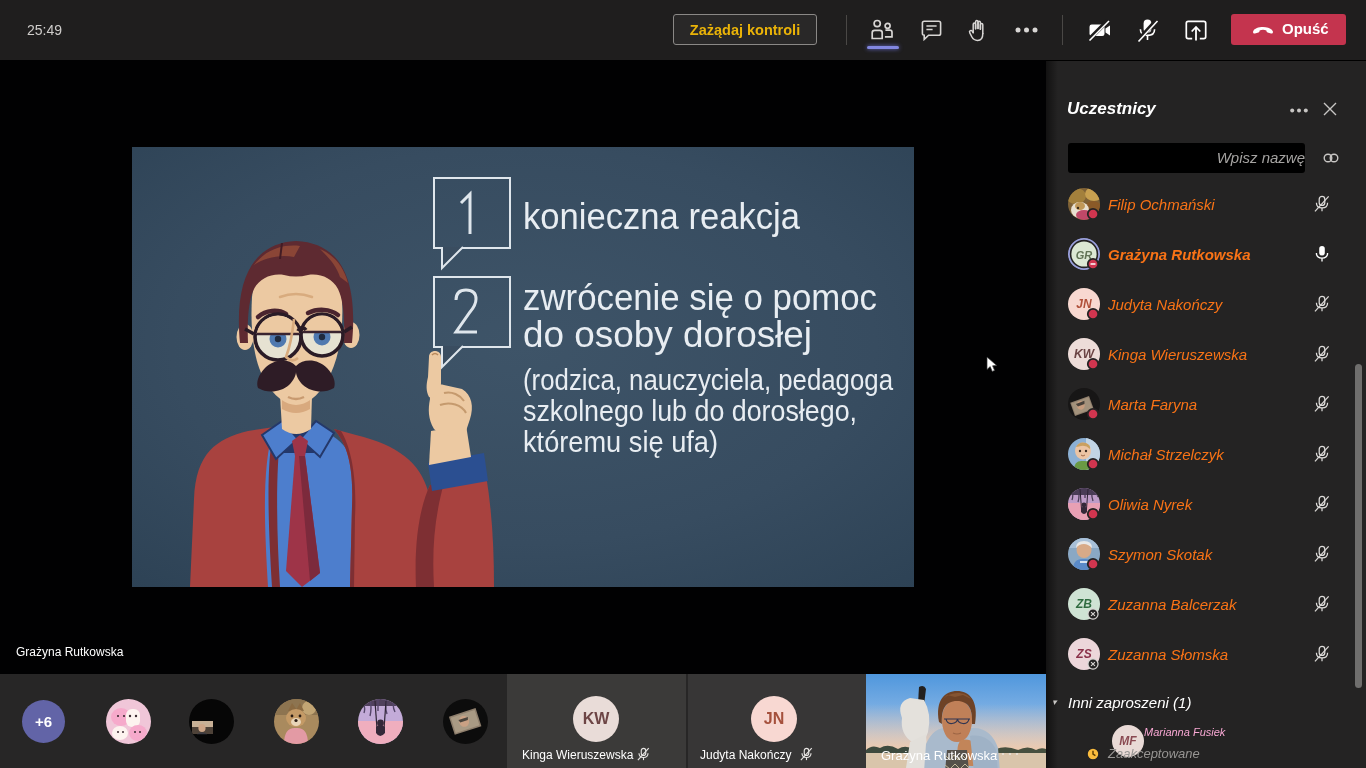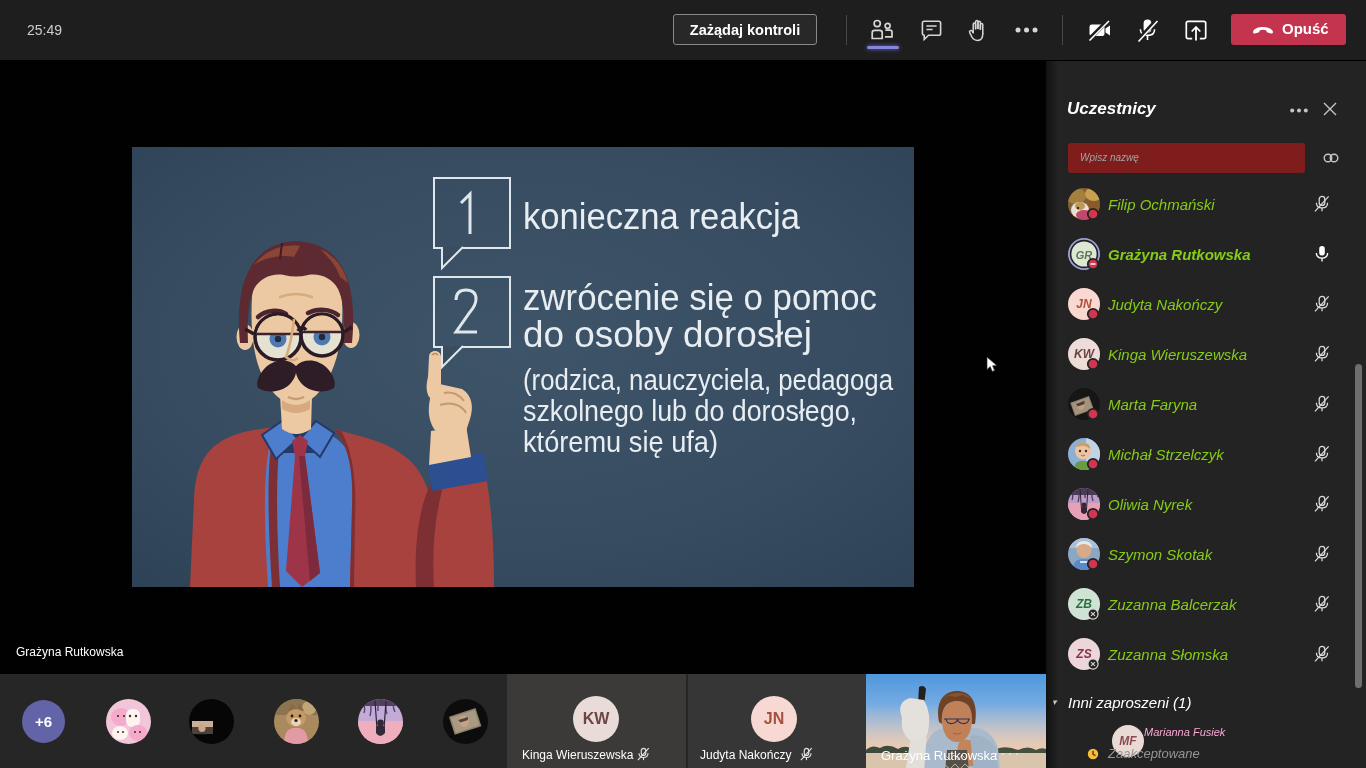--- a/index.html
+++ b/index.html
@@ -4,21 +4,21 @@
 <style>
   * { margin:0; padding:0; box-sizing:border-box; }
   html,body { width:1366px; height:768px; background:#000; overflow:hidden;
     font-family:"Liberation Sans", sans-serif; }
   .abs { position:absolute; }
   #topbar { position:absolute; left:0; top:0; width:1366px; height:60px; background:#1f1e1e; }
   #stage { position:absolute; left:0; top:60px; width:1046px; height:688px; background:#010102; }
   #strip { position:absolute; left:0; top:674px; width:1046px; height:94px; background:#272626; }
   #panel { position:absolute; left:1046px; top:61px; width:320px; height:708px; background:#242323;font-style:italic; }
   .row { position:absolute; left:0; width:320px; height:50px; }
-  .rname { position:absolute; left:62px; top:50%; transform:translateY(-50%); color:#84cc16; font-size:15px; white-space:nowrap; }
+  .rname { position:absolute; left:62px; top:50%; transform:translateY(-50%); color:#f97316; font-size:15px; white-space:nowrap; }
   .av32 { position:absolute; left:22px; top:9px; width:32px; height:32px; border-radius:50%; overflow:hidden; }
   .init { display:flex; align-items:center; justify-content:center; width:100%; height:100%; font-size:12px; font-weight:bold; }
   .micpos { position:absolute; left:267px; top:16px; width:18px; height:18px; }
   .badge { position:absolute; left:32px; top:24px; width:14px; height:14px; }
 </style>
 </head>
 <body>
 <div id="stage">
   <svg class="abs" style="left:132px;top:87px;" width="782" height="440" viewBox="0 0 782 440">
     <defs>
@@ -270,21 +270,21 @@
         <circle cx="130" cy="80" r="1.1"></circle>
         <circle cx="137" cy="80" r="1.1"></circle>
         <circle cx="144" cy="80" r="1.1"></circle>
         <circle cx="151" cy="80" r="1.1"></circle>
       </g>
     <text x="15" y="86" font-size="13" fill="#fff" font-family="'Liberation Sans',sans-serif">Grażyna Rutkowska</text>
   </svg>
 </div>
 <div id="topbar">
   <div class="abs" style="left:27px;top:22px;color:#cfcdcb;font-size:14px;">25:49</div>
-  <div class="abs" style="left:673px;top:14px;width:144px;height:31px;border:1px solid #8a8886;border-radius:3px;background:#292828;color:#ffffff;font-size:14.5px;font-weight:bold;display:flex;align-items:center;justify-content:center;">Zażądaj kontroli</div>
+  <div class="abs" style="left:673px;top:14px;width:144px;height:31px;border:1px solid #8a8886;border-radius:3px;background:#292828;color:#eab308;font-size:14.5px;font-weight:bold;display:flex;align-items:center;justify-content:center;">Zażądaj kontroli</div>
   <div class="abs" style="left:846px;top:15px;width:1px;height:30px;background:#4a4846;"></div>
 
   <svg class="abs" style="left:869px;top:19px;" width="28" height="22" viewBox="0 0 28 22">
     <g fill="none" stroke="#d8d6d4" stroke-width="1.7">
       <circle cx="8.2" cy="4.6" r="3.1"></circle>
       <path d="M3.2 19.5 V13.8 Q3.2 11.4 5.6 11.4 H10.8 Q13.2 11.4 13.2 13.8 V19.5 Z"></path>
       <circle cx="18.6" cy="6.8" r="2.5"></circle>
       <path d="M16.4 11.1 H20.9 Q23 11.1 23 13.2 V17.8 H15.9"></path>
     </g>
   </svg>
@@ -343,21 +343,21 @@
   <div class="abs" style="left:0;top:0;width:12px;height:708px;background:linear-gradient(to right, rgba(0,0,0,0.5), rgba(0,0,0,0));"></div>
   <div class="abs" style="left:21px;top:38px;color:#fff;font-size:17px;font-weight:bold;">Uczestnicy</div>
   <svg class="abs" style="left:244px;top:47px;" width="18" height="5" viewBox="0 0 18 5">
     <circle cx="2.2" cy="2.5" r="2" fill="#c8c6c4"></circle>
       <circle cx="9" cy="2.5" r="2" fill="#c8c6c4"></circle>
       <circle cx="15.8" cy="2.5" r="2" fill="#c8c6c4"></circle>
   </svg>
   <svg class="abs" style="left:277px;top:41px;" width="14" height="14" viewBox="0 0 14 14">
     <path d="M1 1 L13 13 M13 1 L1 13" stroke="#c8c6c4" stroke-width="1.4"></path>
   </svg>
-  <div class="abs" style="left:22px;top:82px;width:237px;height:30px;background:#7f1d1d;border-radius:3px;color:#a5a3a1;font-size:10px;line-height:30px;padding-left:12px;">Wpisz nazwę</div>
+  <div class="abs" style="left:22px;top:82px;width:237px;height:30px;background:#000000;border-radius:3px;color:#a5a3a1;font-size:15px;line-height:30px;padding-left:12px;text-align:right;">Wpisz nazwę</div>
   <svg class="abs" style="left:276px;top:89px;" width="18" height="16" viewBox="0 0 18 16">
     <g fill="none" stroke="#c8c6c4" stroke-width="1.4">
       <circle cx="6" cy="8" r="3.8"></circle>
       <circle cx="12" cy="8" r="3.8"></circle>
     </g>
   </svg>
   <div class="row" style="top:118px;">
       <div class="av32"><svg width="32" height="32" viewBox="0 0 32 32">
           <rect width="32" height="32" fill="#7e6136"></rect>
           <ellipse cx="8" cy="8" rx="10" ry="8" fill="#a3803c"></ellipse>

